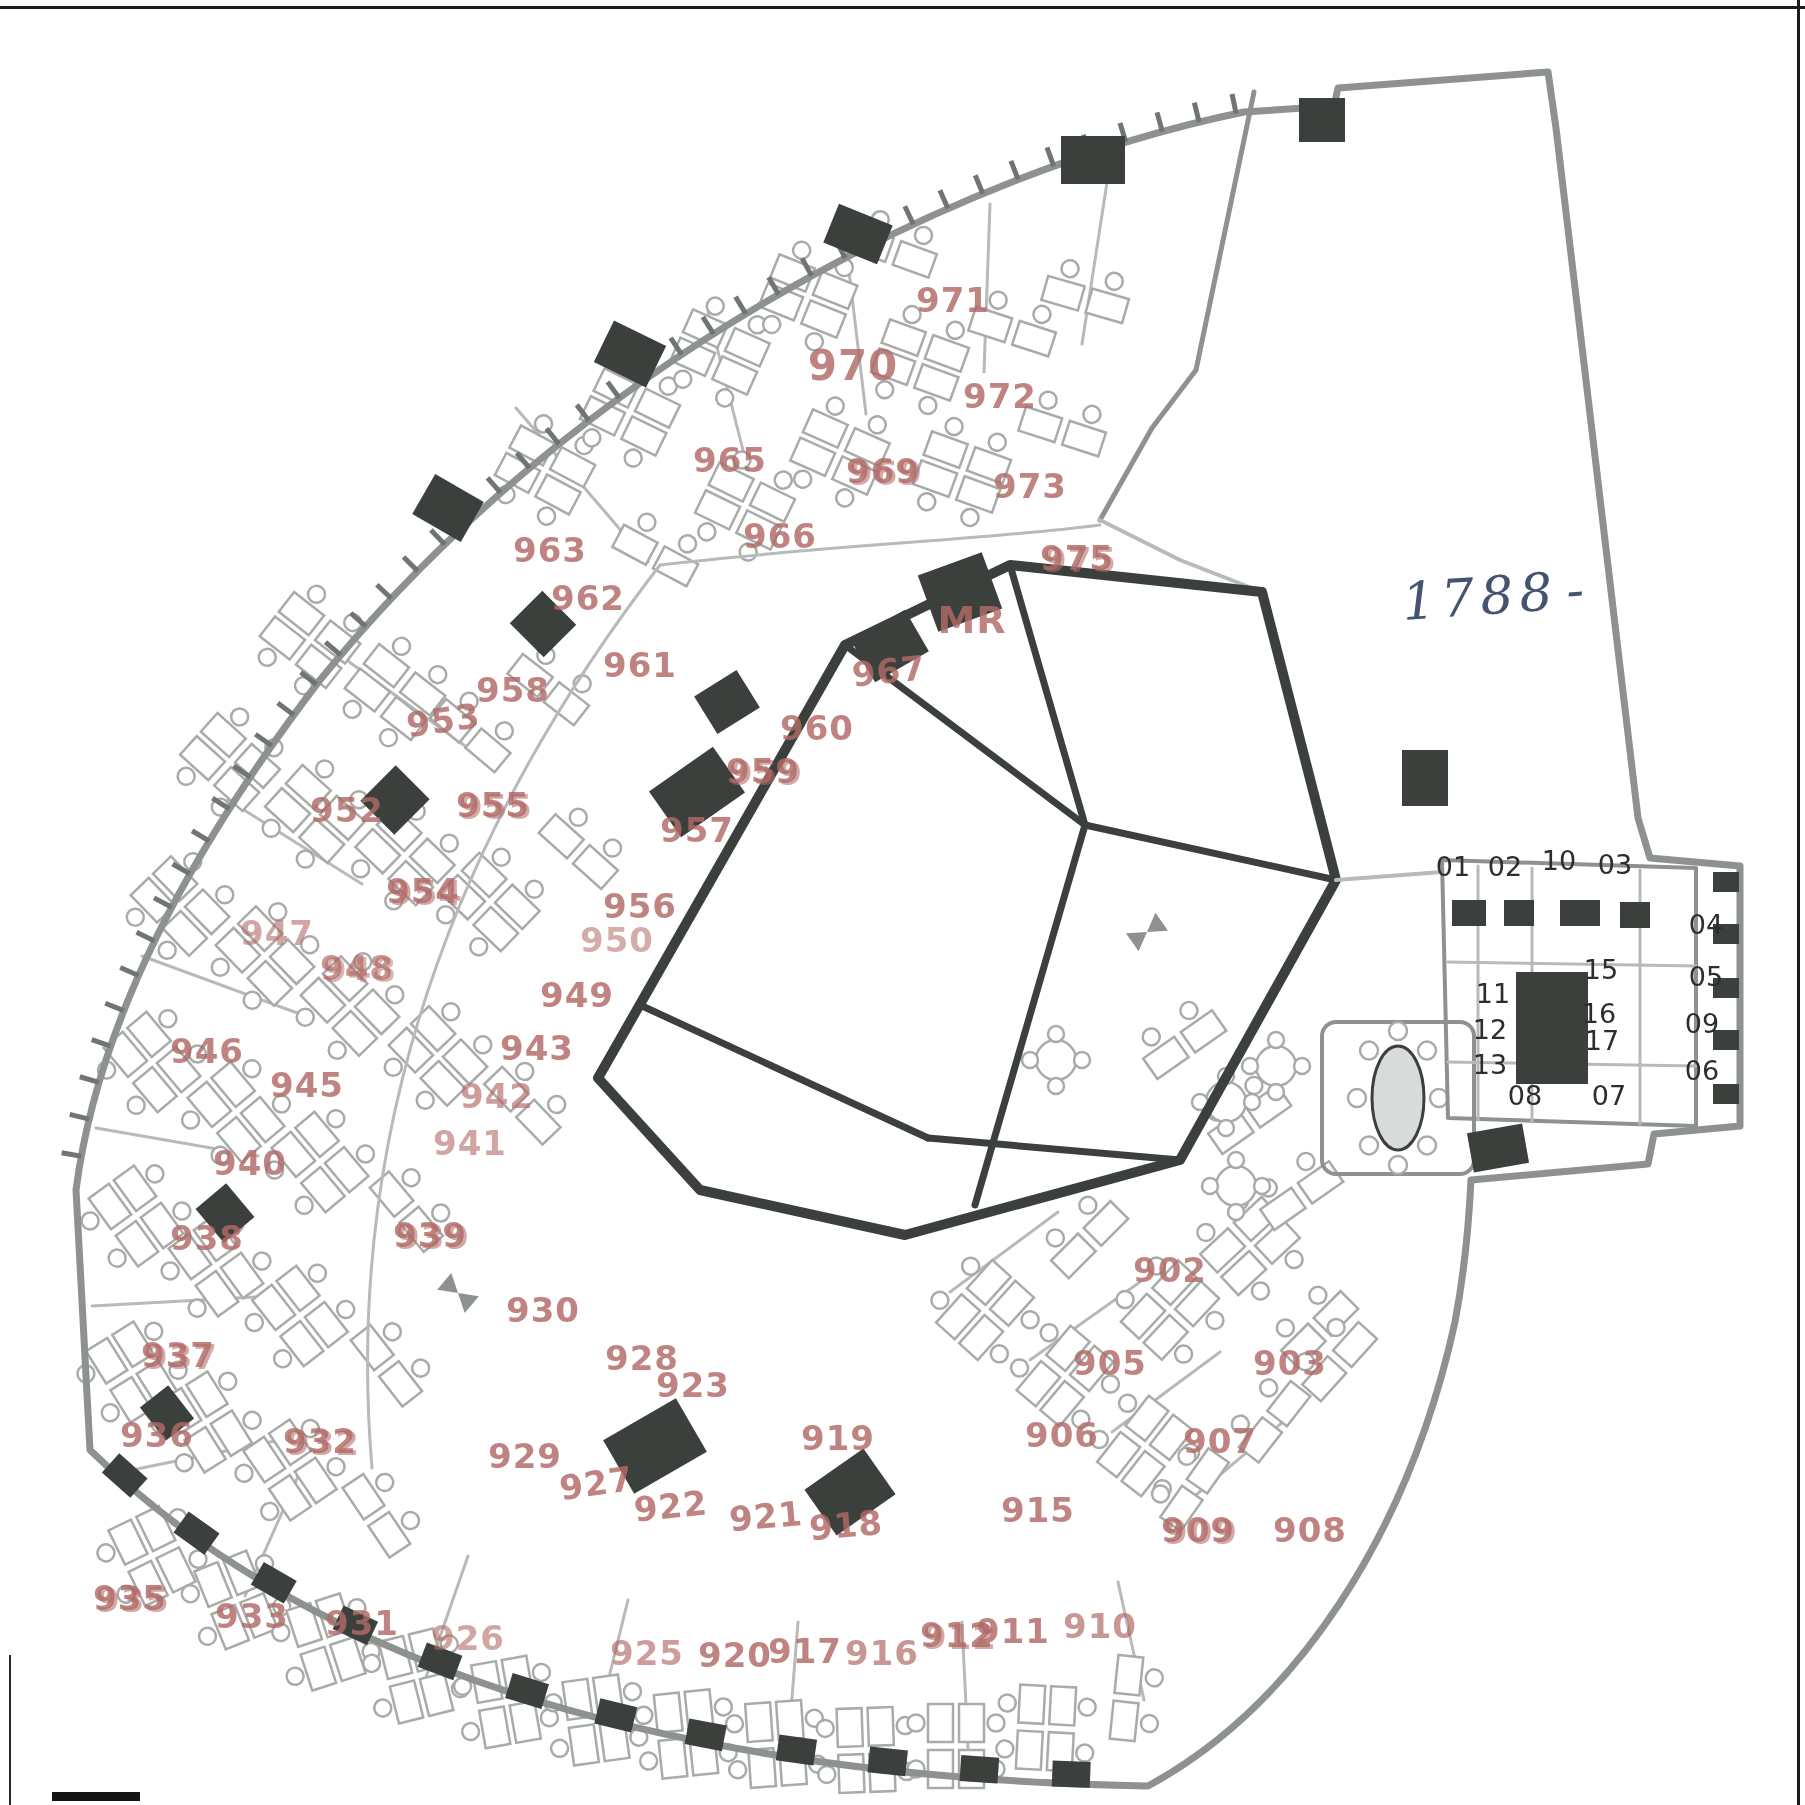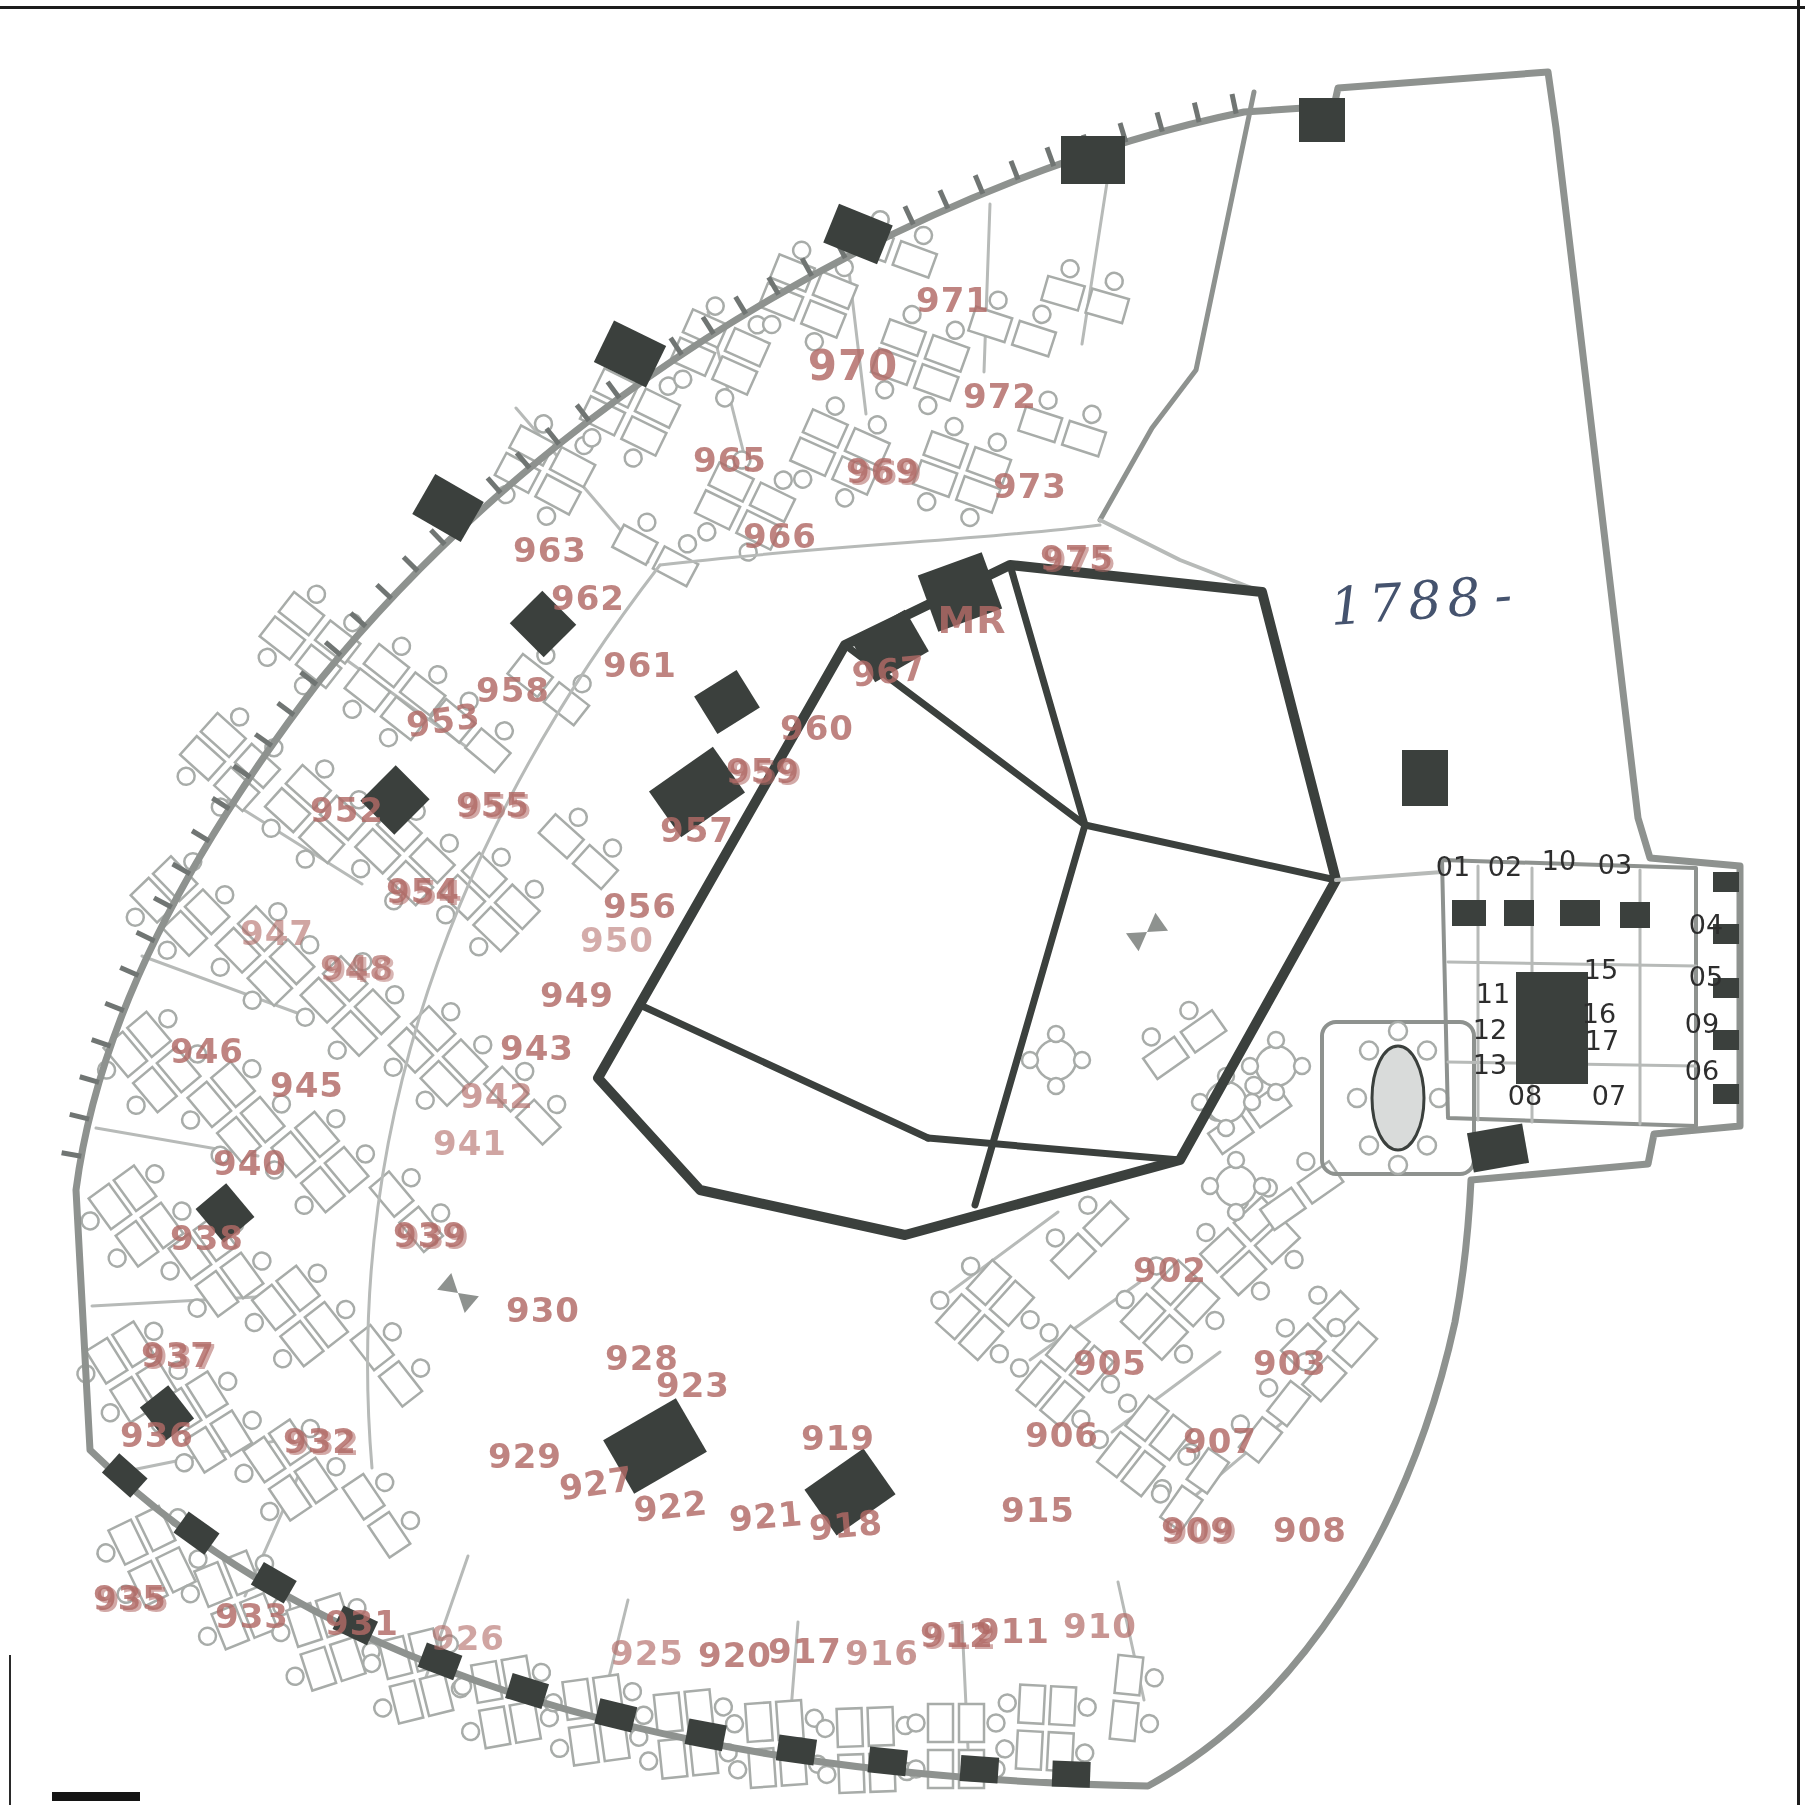--- a/index.html
+++ b/index.html
@@ -1,18 +1,18 @@
 <!DOCTYPE html>
 <html><head>
 <meta charset="utf-8">
 <style>
   html,body{margin:0;padding:0;background:#f4f4f2;}
   .page{
     position:relative;width:1805px;height:1805px;background:#ffffff;
-    overflow:hidden;font-family:"DejaVu Sans",sans-serif;
+    overflow:hidden;font-family:"DejaVu Sans",sans-serif;text-align:right;
   }
   #plan{position:absolute;left:0;top:0;}
   .scan-top{position:absolute;top:6px;left:0;width:1805px;height:3px;background:#1c1c1c;}
   .scan-right{position:absolute;top:0;right:5px;width:3px;height:1805px;background:#1c1c1c;}
   .scan-bl{position:absolute;left:52px;bottom:4px;width:88px;height:9px;background:#141414;}
   .scan-left{position:absolute;left:9px;bottom:0;width:2px;height:150px;background:#2a2a2a;}
   .handwriting{
     position:absolute;left:1330px;top:568px;width:260px;
     font-family:"DejaVu Serif",serif;font-style:italic;font-size:52px;
     color:#45536e;transform:rotate(-4deg);letter-spacing:6px;

